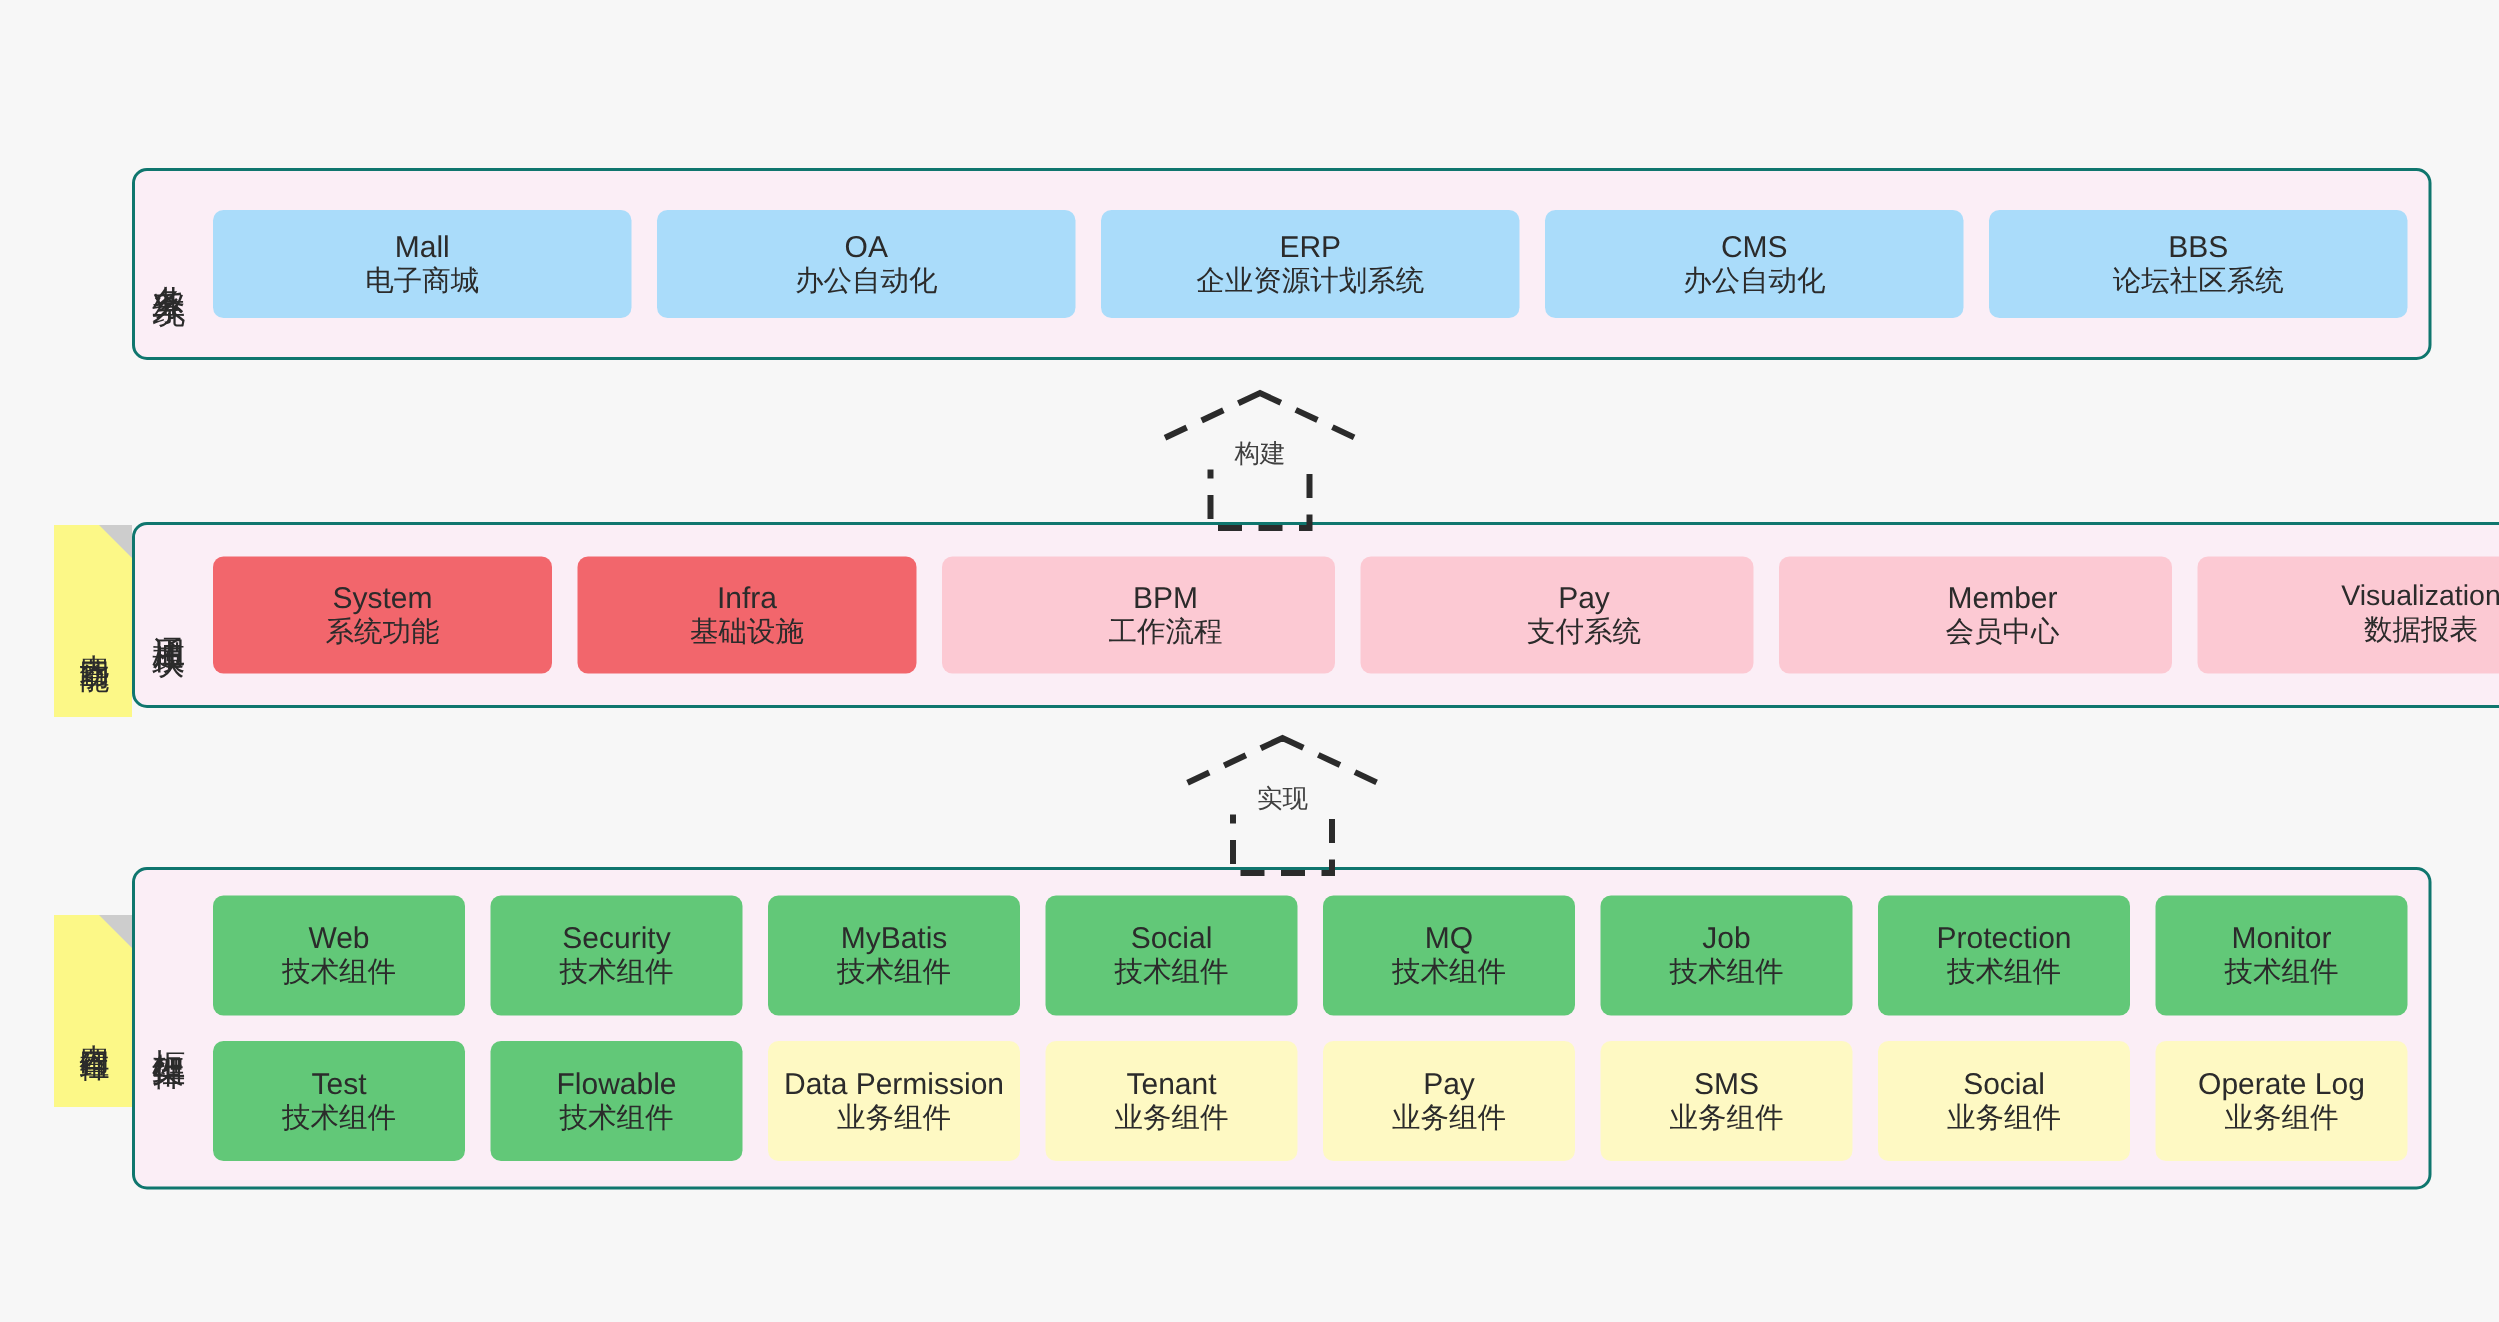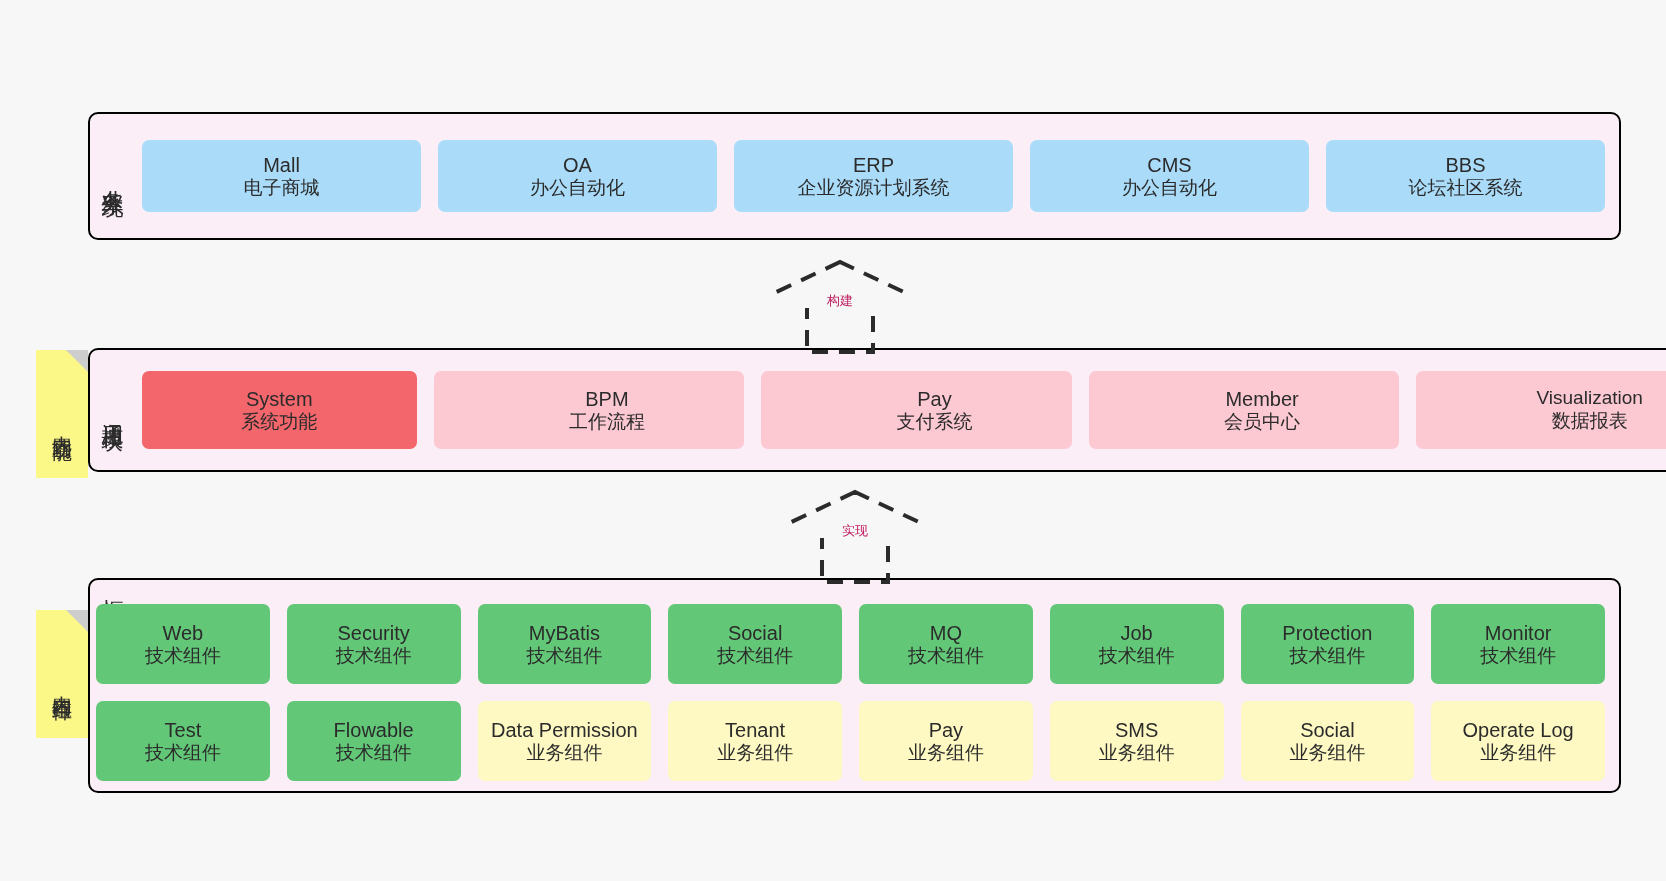--- a/index.html
+++ b/index.html
@@ -12,21 +12,21 @@
     position: relative;
     font-family: "Liberation Sans", "DejaVu Sans", sans-serif;
     color: #2b2b2b;
     overflow: hidden;
   }
 
   
   .band {
     position: absolute;
     background: #fbeef6;
-    border: 2px solid #000000;
+    border: 2px solid #0f766e;
     border-radius: 10px;
     display: flex;
     align-items: stretch;
     z-index: 2;
   }
   .band-title {
     flex: 0 0 auto;
     width: 46px;
     display: flex;
     align-items: center;
@@ -74,21 +74,21 @@
   .c-green     { background: #62c878; }
   .c-greenlite { background: #fef9c3; }
 
   
   #band-business { left: 88px;  top: 112px; width: 1533px; height: 128px; }
   #band-business .cell { height: 72px; }
 
   #band-common   { left: 88px;  top: 348px; width: 1655px; height: 124px; }
   #band-common .cell { height: 78px; }
 
-  #band-framework{ left: 88px;  top: 578px; width: 1533px; height: 215px; flex-direction: column; }
+  #band-framework{ left: 88px;  top: 578px; width: 1533px; height: 215px; }
   #band-framework .cell { height: 80px; }
   #band-framework .band-body { gap: 17px; padding: 12px 14px 12px 6px; }
 
   
   .sticky {
     position: absolute;
     width: 52px;
     background: #fcf887;
     z-index: 1;
     display: flex;
@@ -117,22 +117,22 @@
   .arrow {
     position: absolute;
     z-index: 3;
   }
   .arrow svg { display: block; }
   .arrow-label {
     position: absolute;
     left: 0; right: 0;
     top: 38px;
     text-align: center;
-    font-size: 13px;
-    color: #be185d;
+    font-size: 17px;
+    color: #404040;
     background: #f7f7f7;
     line-height: 1.1;
   }
   #arrow-build   { left: 745px; top: 256px; width: 190px; height: 98px; }
   #arrow-realize { left: 760px; top: 486px; width: 190px; height: 98px; }
 </style>
 </head>
 <body style="background: rgb(247, 247, 247);">
 
 <div class="sticky" id="sticky-common">
@@ -182,20 +182,24 @@
 </div>
 
 <div class="band" id="band-common">
   <div class="band-title">通用模块</div>
   <div class="band-body">
     <div class="row">
       <div class="cell c-red">
         <span class="t1">System</span>
         <span class="t2">系统功能</span>
       </div>
+      <div class="cell c-red">
+        <span class="t1">Infra</span>
+        <span class="t2">基础设施</span>
+      </div>
       <div class="cell c-pink">
         <span class="t1">BPM</span>
         <span class="t2">工作流程</span>
       </div>
       <div class="cell c-pink">
         <span class="t1">Pay</span>
         <span class="t2">支付系统</span>
       </div>
       <div class="cell c-pink">
         <span class="t1">Member</span>

